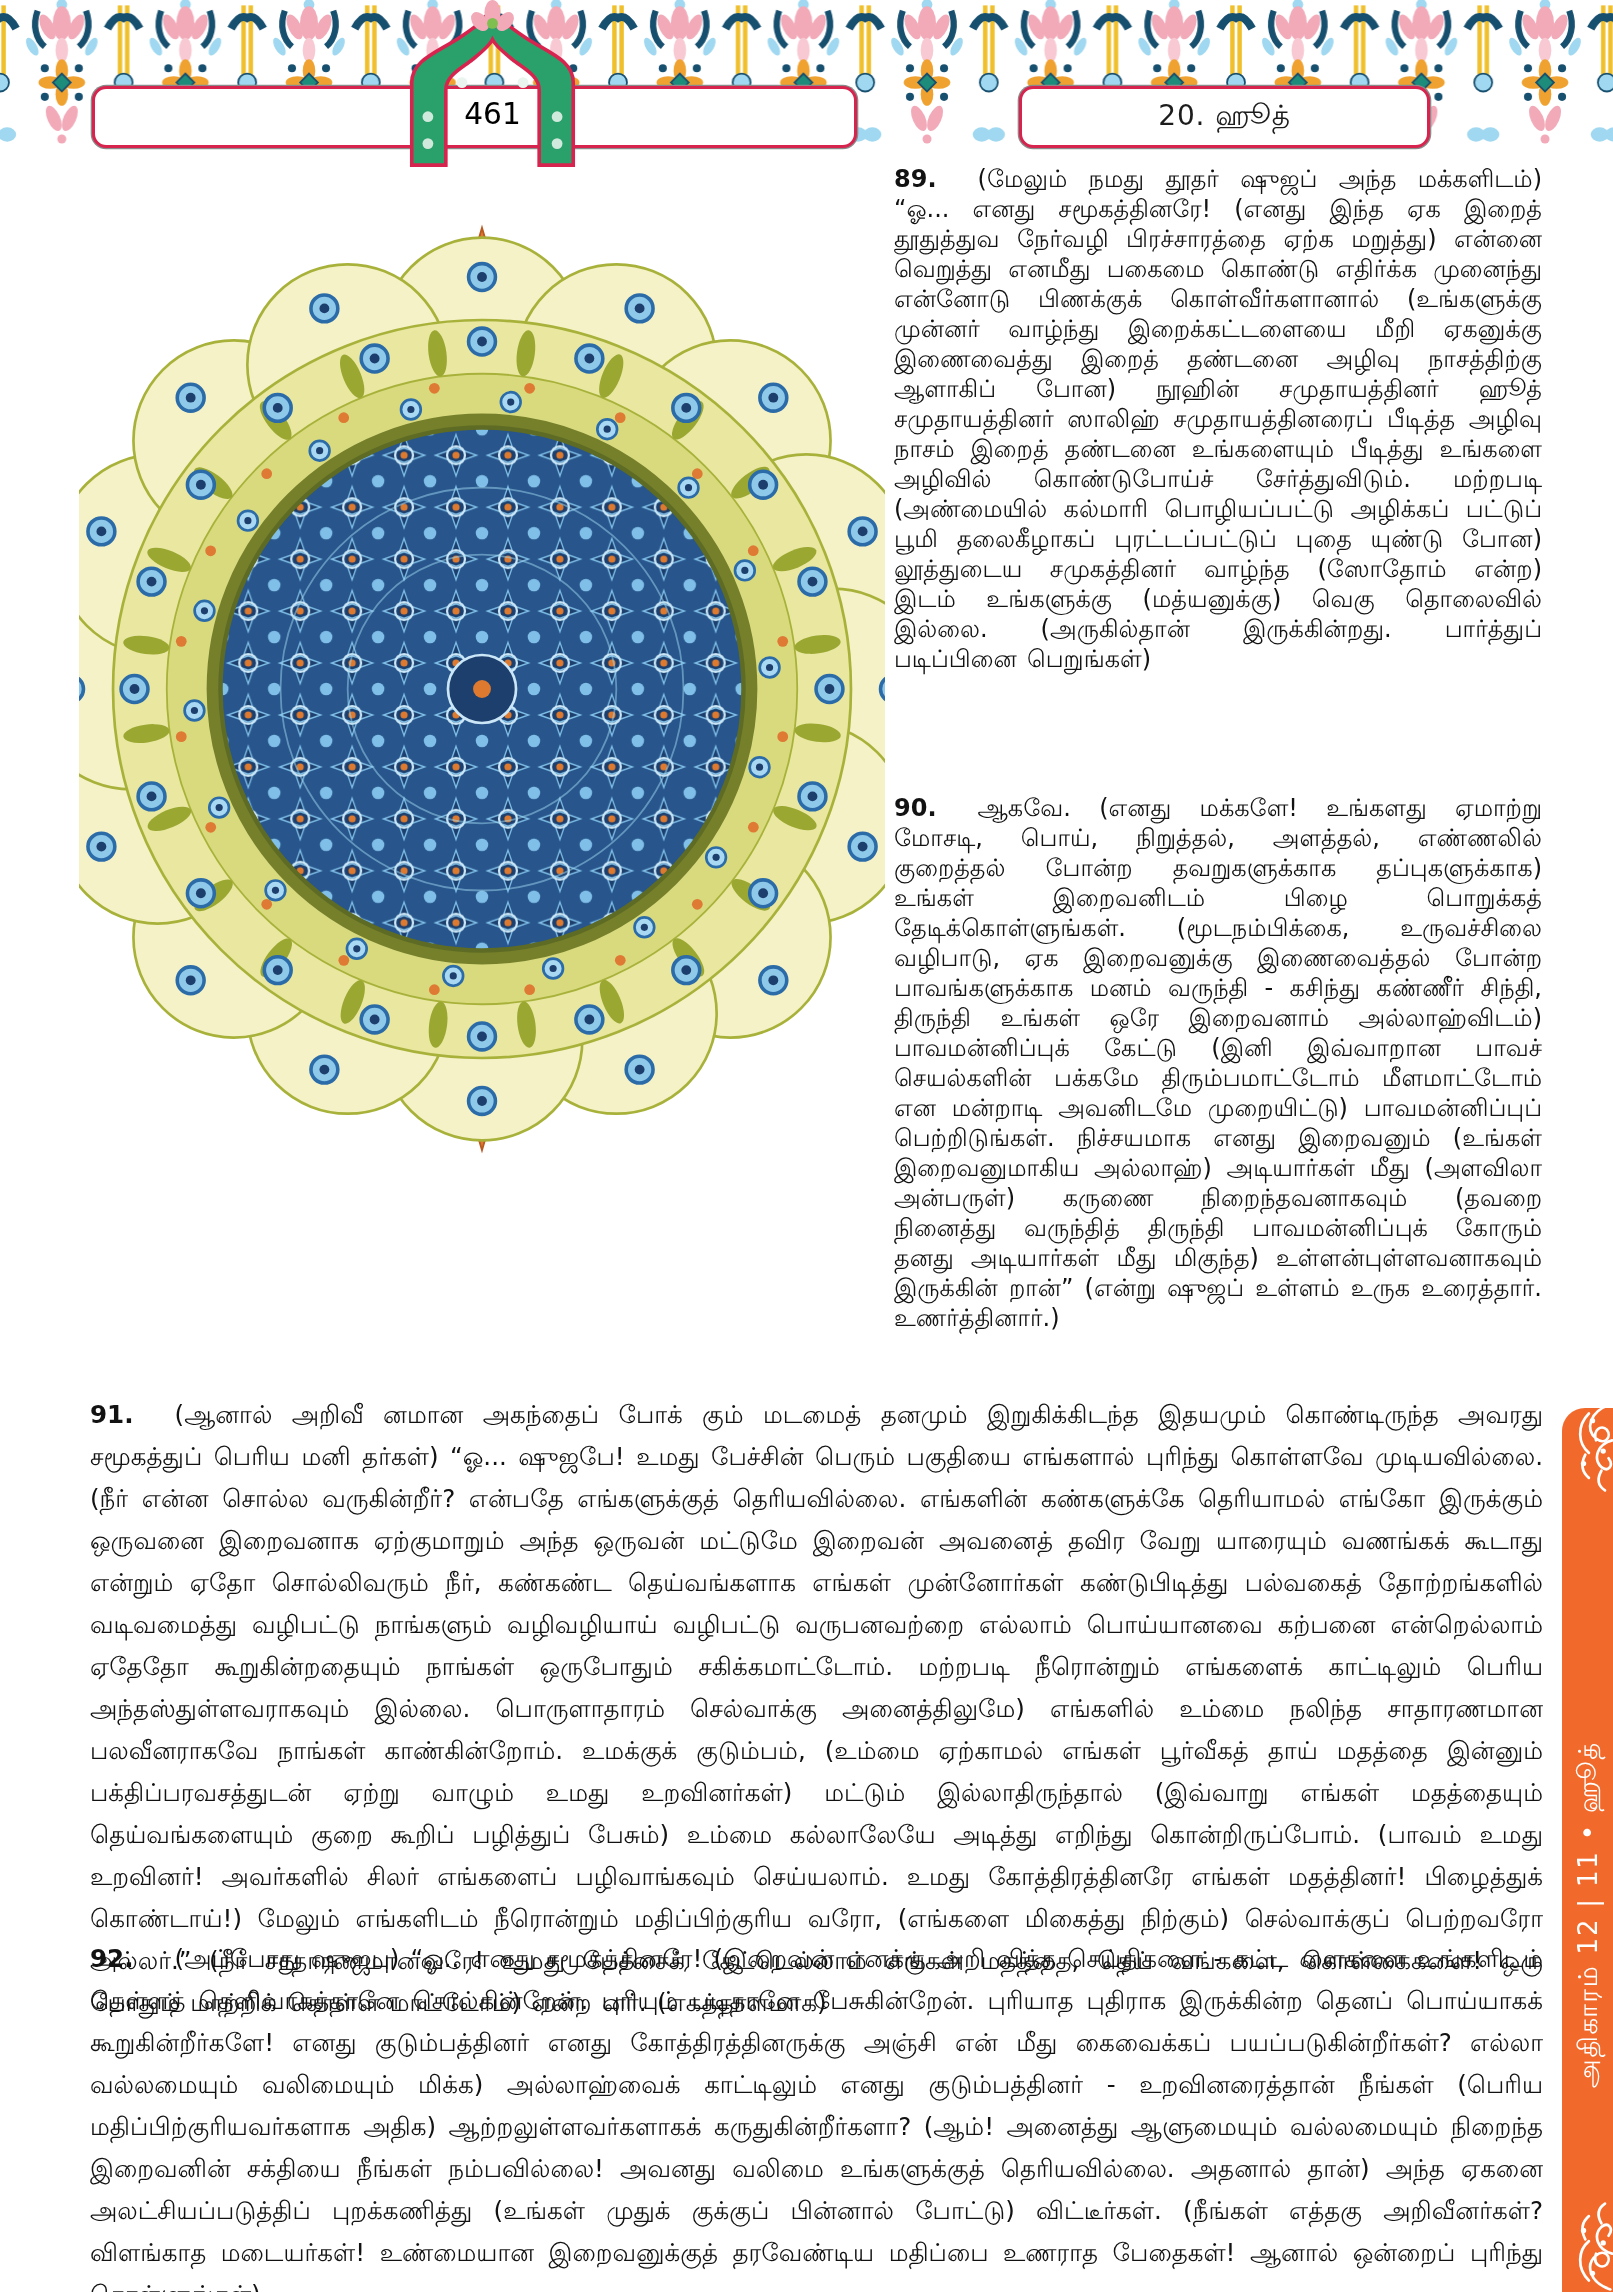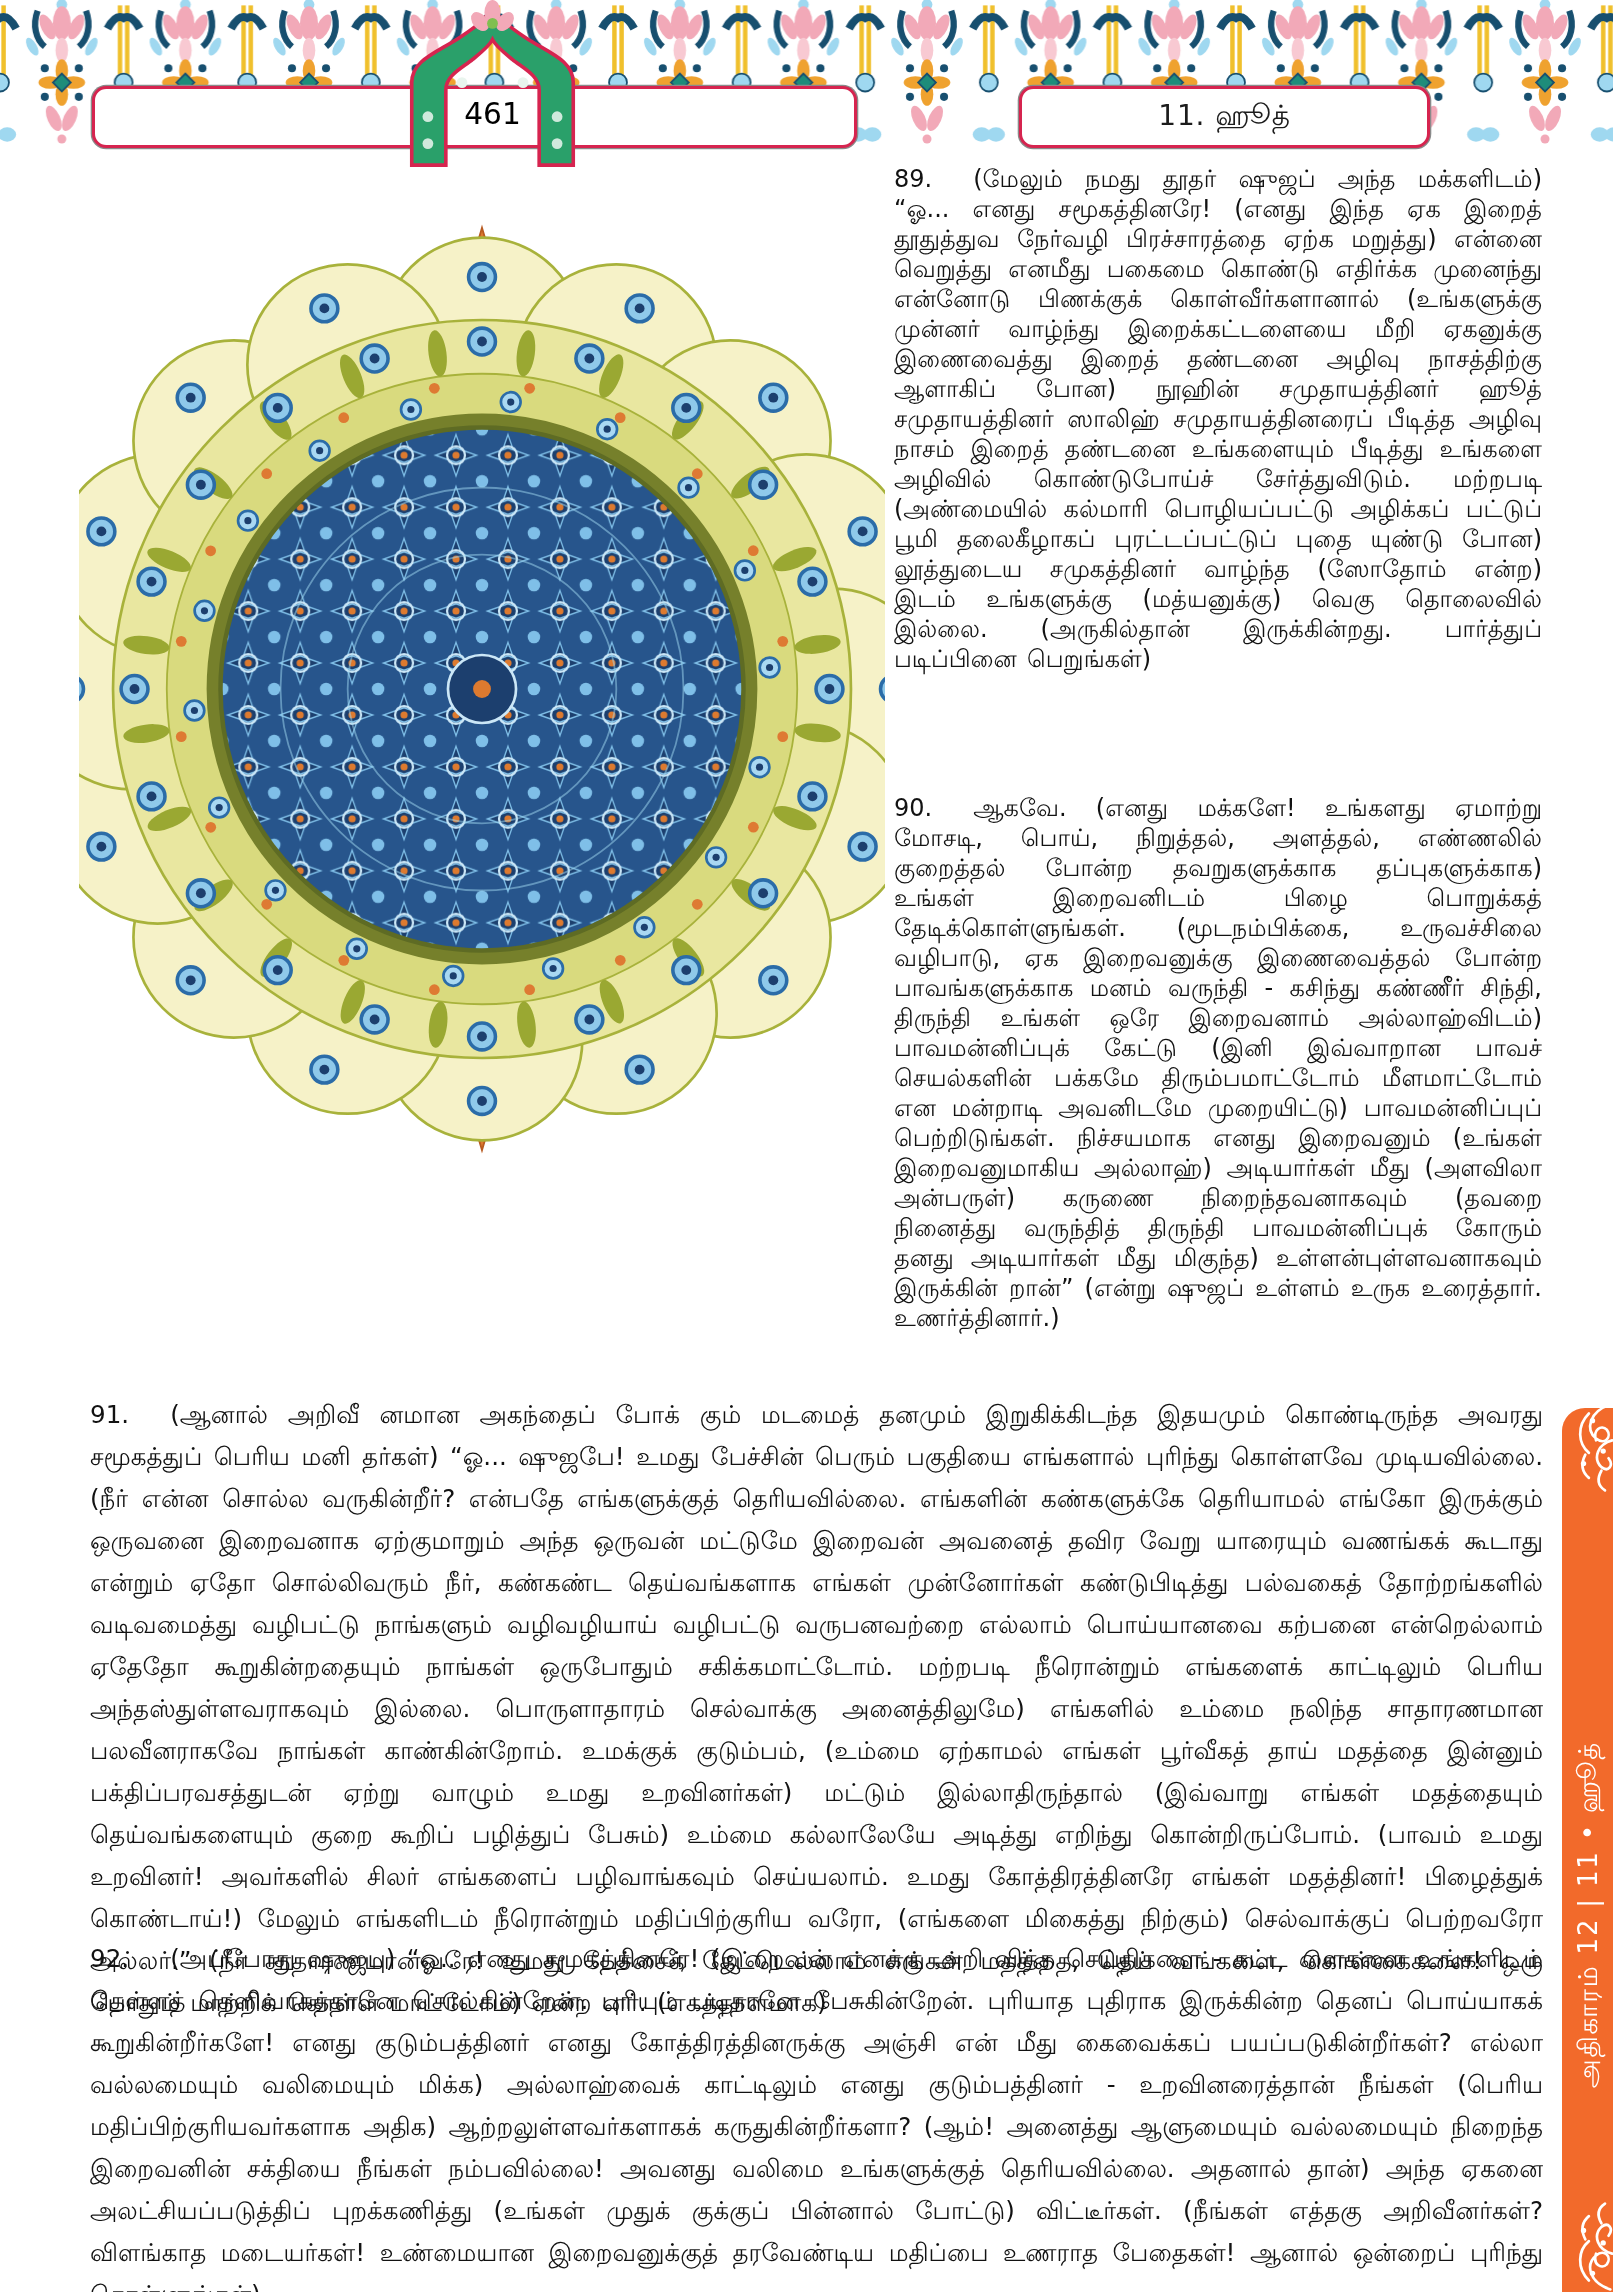--- a/index.html
+++ b/index.html
@@ -16,21 +16,21 @@
   .surah-title{font-size:28px;color:#1c1c1c;letter-spacing:0.9px;}
   
   .arch{position:absolute;left:392px;top:0;width:201px;height:167px;z-index:4;}
   .page-number{position:absolute;left:392px;top:88px;width:201px;height:52px;z-index:5;
                display:flex;align-items:center;justify-content:center;
                font-size:29.6px;font-weight:normal;color:#000;}
   
   .mandala{position:absolute;left:79px;top:224px;width:806px;height:930px;}
   
   .verse{position:absolute;margin:0;text-align:justify;color:#121212;}
-  .verse .vnum{font-weight:normal;padding-right:41px;}
+  .verse .vnum{font-weight:bold;padding-right:41px;}
   .verse-col{left:894px;width:648px;font-size:24px;line-height:30px;word-spacing:2.7px;}
   .verse-wide{left:90px;width:1453px;font-size:24.6px;line-height:42px;word-spacing:2.7px;}
   #verse-89{top:164px;}
   #verse-90{top:793px;}
   #verse-91{top:1394px;}
   #verse-92{top:1938px;}
   
   .sidebar{position:absolute;left:1562px;top:1408px;width:52px;height:885px;
            background:#F26A2B;border-top-left-radius:23px;}
   .sidebar .flourish{position:absolute;right:0;width:52px;height:93px;}
@@ -79,21 +79,21 @@
         <circle cx="69" cy="155" r="5" fill="#F2A9B8"></circle>
         <ellipse cx="8" cy="150" rx="10" ry="8" fill="#9FD8F0"></ellipse>
         <ellipse cx="130" cy="150" rx="10" ry="8" fill="#9FD8F0"></ellipse>
       </pattern>
     </defs>
     <rect width="1802" height="165" fill="url(#bp)"></rect>
   </svg>
 
   <div class="cartouche cartouche-left"></div>
   <div class="cartouche cartouche-right">
-    <span class="surah-title">11. ஹூத்</span>
+    <span class="surah-title">20. ஹூத்</span>
   </div>
 
   <svg class="arch" viewBox="0 0 224 186">
     <path fill-rule="evenodd" fill="#2AA06A" stroke="#D6244F" stroke-width="4" d="M22,184 L22,92 C22,66 52,58 78,40 C96,28 108,18 112,6 C116,18 128,28 146,40 C172,58 202,66 202,92 L202,184 L164,184 L164,100 C164,84 146,76 134,66 C124,58 116,52 112,44 C108,52 100,58 90,66 C78,76 60,84 60,100 L60,184 Z"></path>
     <circle cx="78" cy="92" r="6" fill="#e9f5ee"></circle>
     <circle cx="146" cy="92" r="6" fill="#e9f5ee"></circle>
     <circle cx="40" cy="130" r="6" fill="#cfe9dc"></circle>
     <circle cx="184" cy="130" r="6" fill="#cfe9dc"></circle>
     <circle cx="40" cy="160" r="6" fill="#cfe9dc"></circle>
     <circle cx="184" cy="160" r="6" fill="#cfe9dc"></circle>

